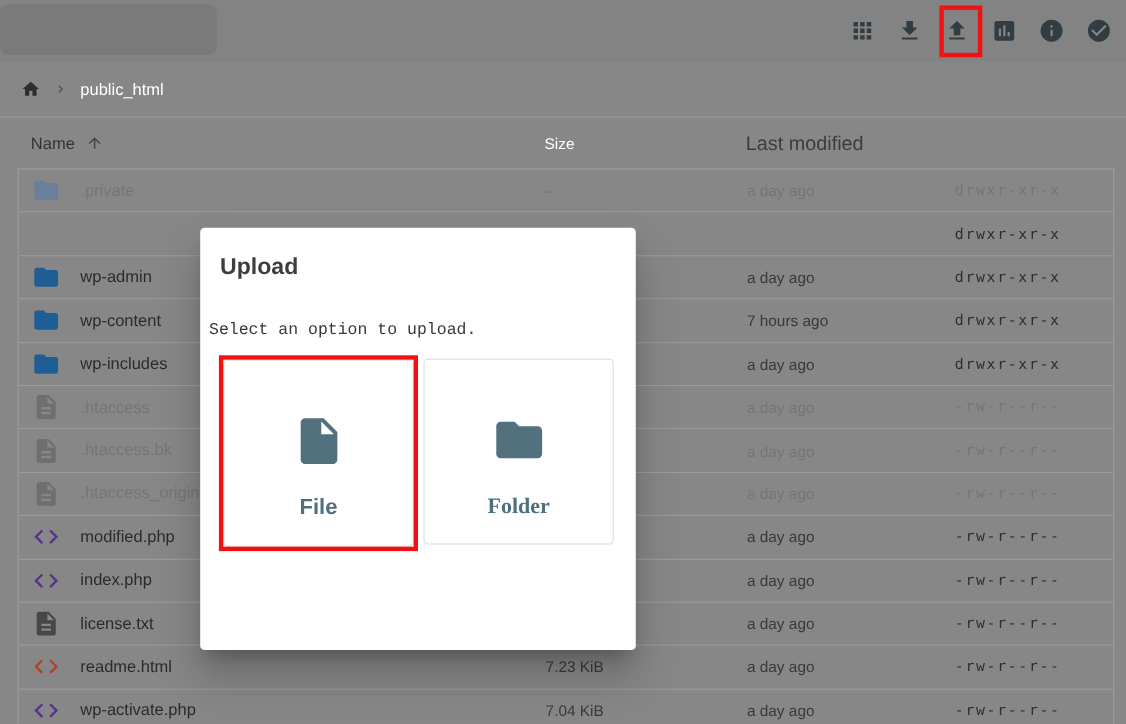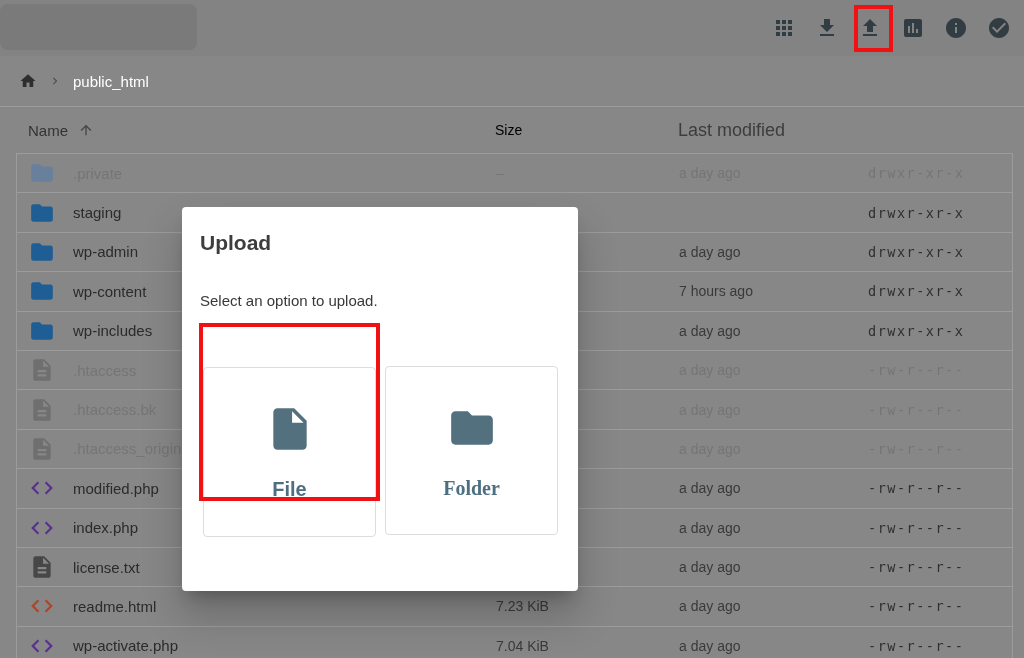--- a/index.html
+++ b/index.html
@@ -26,21 +26,21 @@
   .bc-home { color:#2e2e2e; cursor:pointer; }
   .bc-chev { color:#4f4f4f; }
   .bc-label { font-size:15px; color:#ffffff; cursor:pointer; }
 
   
   .thead { position:absolute; left:0; top:107px; width:1024px; height:46px; }
   .thead .hname { position:absolute; left:28px; top:0; height:46px; display:flex; align-items:center; gap:10px;
     font-size:15px; font-weight:normal; color:#333333; cursor:pointer; }
   .thead .sort-arrow { color:#454545; }
   .thead .hsize { position:absolute; left:495px; top:0; height:46px; display:flex; align-items:center;
-    font-size:14px; color:#000000; }
+    font-size:14px; color:#ffffff; }
   .thead .hmod { position:absolute; left:678px; top:0; height:46px; display:flex; align-items:center;
     font-size:18px; color:#3d3d3d; }
 
   
   .tbody { position:absolute; left:16px; top:153px; width:997px;
     border-left:1px solid #9c9c9c; border-right:1px solid #9c9c9c; border-top:1px solid #9c9c9c; }
   .row { position:relative; height:39.4px; border-bottom:1px solid #9c9c9c; cursor:pointer; }
   .cell { position:absolute; top:0; height:100%; display:flex; align-items:center; white-space:nowrap; }
   .cell.name { left:12px; gap:18px; }
   .fname { font-size:15px; color:#2b2b2b; }
@@ -55,24 +55,24 @@
   .icon-html   { color:#ad4526; }
   .row.muted .fname, .row.muted .cell.size, .row.muted .cell.mod, .row.muted .cell.perm { color:#757575; }
   .row.muted .icon-folder { color:#68809c; }
   .row.muted .icon-doc    { color:#6f6f6f; }
 
   
   .modal { position:absolute; left:182px; top:207px; width:396px; height:384px;
     background:#ffffff; border-radius:4px; z-index:10;
     box-shadow:0 11px 15px -7px rgba(0,0,0,.25), 0 24px 38px 3px rgba(0,0,0,.18); }
   .modal-title { position:absolute; left:18px; top:24px; font-size:21px; font-weight:bold; color:#3d3d3d; }
-  .modal-sub { position:absolute; left:18px; top:85px; font-size:15px; color:#383838; }
+  .modal-sub { position:absolute; left:8px; top:85px; font-size:15px; color:#383838;font-family:Liberation Mono, monospace; }
   .opt-card { position:absolute; width:173px; height:170px; background:#fff;
     border:1px solid #ddd; border-radius:4px; cursor:pointer;
-    display:flex; flex-direction:column; align-items:center; padding-top:36px; gap:24px;margin-top:40px; }
+    display:flex; flex-direction:column; align-items:center; padding-top:48px; gap:24px; }
   .opt-0 { left:21px; top:120px; }
   .opt-1 { left:203px; top:119px; height:169px;font-family:Liberation Serif, serif; }
   .opt-icon { color:#53707e; }
   .opt-label { font-size:20px; font-weight:bold; color:#4e6f82; }
   .file-hl { left:17px; top:116px; width:181px; height:178px; }
 </style>
 </head>
 <body>
 
 <div class="toolbar">
@@ -147,28 +147,20 @@
             <path fill="currentColor" d="M10 4H4c-1.1 0-2 .9-2 2v12c0 1.1.9 2 2 2h16c1.1 0 2-.9 2-2V8c0-1.1-.9-2-2-2h-8l-2-2z"></path>
           </svg>
         </span>
         <span class="fname">.private</span>
       </span>
       <span class="cell size">–</span>
       <span class="cell mod">a day ago</span>
       <span class="cell perm">drwxr-xr-x</span>
     </div>
     <div class="row">
-      <span class="cell name">
-        <span class="ficon icon-folder">
-          <svg width="26" height="26" viewBox="0 0 24 24">
-            <path fill="currentColor" d="M10 4H4c-1.1 0-2 .9-2 2v12c0 1.1.9 2 2 2h16c1.1 0 2-.9 2-2V8c0-1.1-.9-2-2-2h-8l-2-2z"></path>
-          </svg>
-        </span>
-        <span class="fname">staging</span>
-      </span>
       <span class="cell size"></span>
       <span class="cell perm">drwxr-xr-x</span>
     </div>
     <div class="row">
       <span class="cell name">
         <span class="ficon icon-folder">
           <svg width="26" height="26" viewBox="0 0 24 24">
             <path fill="currentColor" d="M10 4H4c-1.1 0-2 .9-2 2v12c0 1.1.9 2 2 2h16c1.1 0 2-.9 2-2V8c0-1.1-.9-2-2-2h-8l-2-2z"></path>
           </svg>
         </span>

